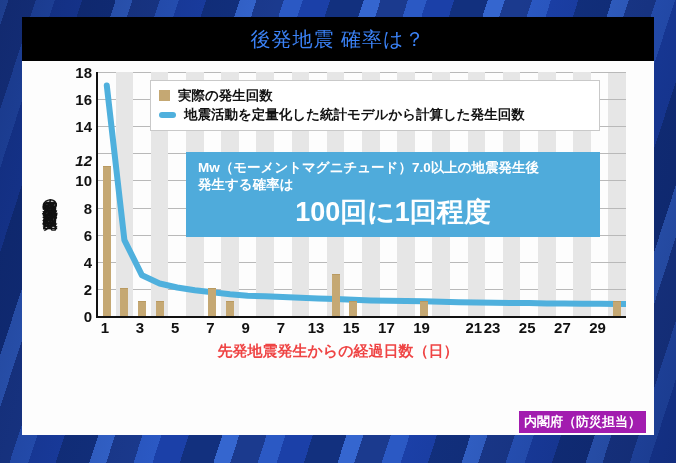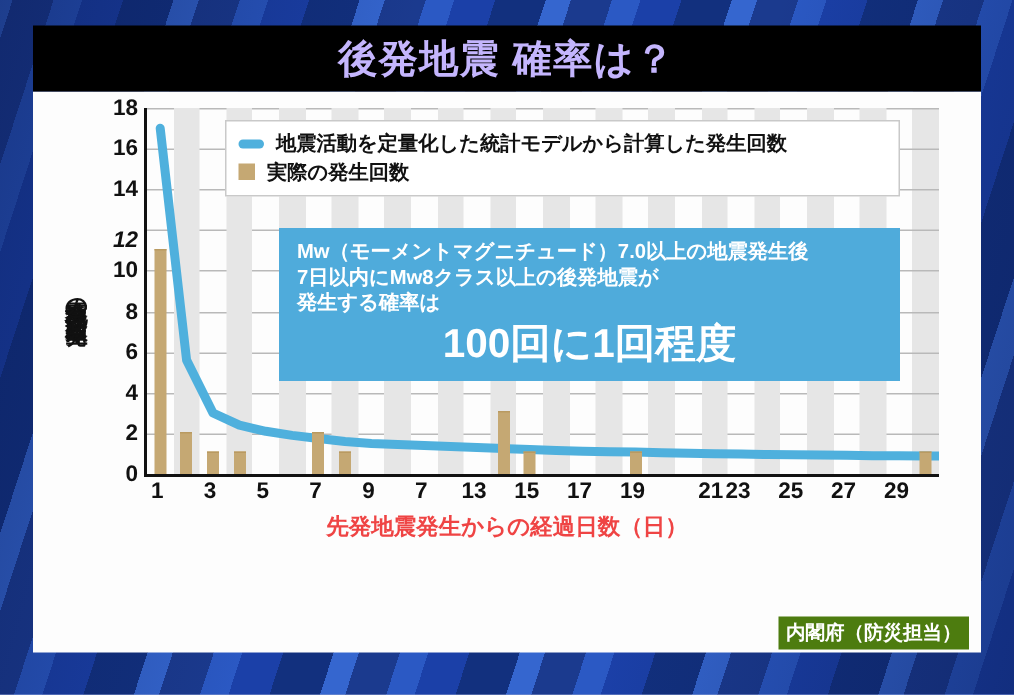--- a/index.html
+++ b/index.html
@@ -44,23 +44,23 @@
     top: 17px;
     width: 632px;
     height: 44px;
     background: #000;
     display: flex;
     align-items: center;
     justify-content: center;
     z-index: 5;
   }
   .title-text {
-    color: #c4b5fd;
-    font-size: 26px;
-    font-weight: bold;
+    color: #3b82f6;
+    font-size: 20px;
+    font-weight: normal;
     letter-spacing: 1px;
     white-space: nowrap;
   }
 
   
   .panel {
     position: absolute;
     left: 22px;
     top: 61px;
     width: 632px;
@@ -249,21 +249,21 @@
     font-size: 16px;
     font-weight: bold;
     color: #111;
     line-height: 1.35;
     white-space: nowrap;
   }
   .source {
     position: absolute;
     right: 8px;
     top: 350px;
-    background: #4d7c0f;
+    background: #a21caf;
     color: #fff;
     font-size: 13px;
     font-weight: bold;
     padding: 2px 5px;
     white-space: nowrap;
   }
 </style>
 </head>
 <body>
 
@@ -348,32 +348,31 @@
           <div class="xtick" style="left: 360.8px; margin-left: 17px;">21</div>
           <div class="xtick" style="left: 396px;">23</div>
           <div class="xtick" style="left: 431.2px;">25</div>
           <div class="xtick" style="left: 466.4px;">27</div>
           <div class="xtick" style="left: 501.6px;">29</div>
         </div>
       <div class="xaxis-label">先発地震発生からの経過日数（日）</div>
 
       <div class="legend">
         <div class="legend-row">
+          <span class="swatch-bar"></span>
+          <span class="legend-text">実際の発生回数</span>
+        </div>
+        <div class="legend-row">
           <span class="swatch-line"></span>
           <span class="legend-text">地震活動を定量化した統計モデルから計算した発生回数</span>
         </div>
-        <div class="legend-row">
-          <span class="swatch-bar"></span>
-          <span class="legend-text">実際の発生回数</span>
-        </div>
       </div>
 
       <div class="callout">
         <div class="callout-line">Mw（モーメントマグニチュード）7.0以上の地震発生後</div>
-        <div class="callout-line">7日以内にMw8クラス以上の後発地震が</div>
         <div class="callout-line">発生する確率は</div>
         <div class="callout-big">100回に1回程度</div>
       </div>
 
     </div>
 
     <div class="source">内閣府（防災担当）</div>
 
   </div>
 </div>

